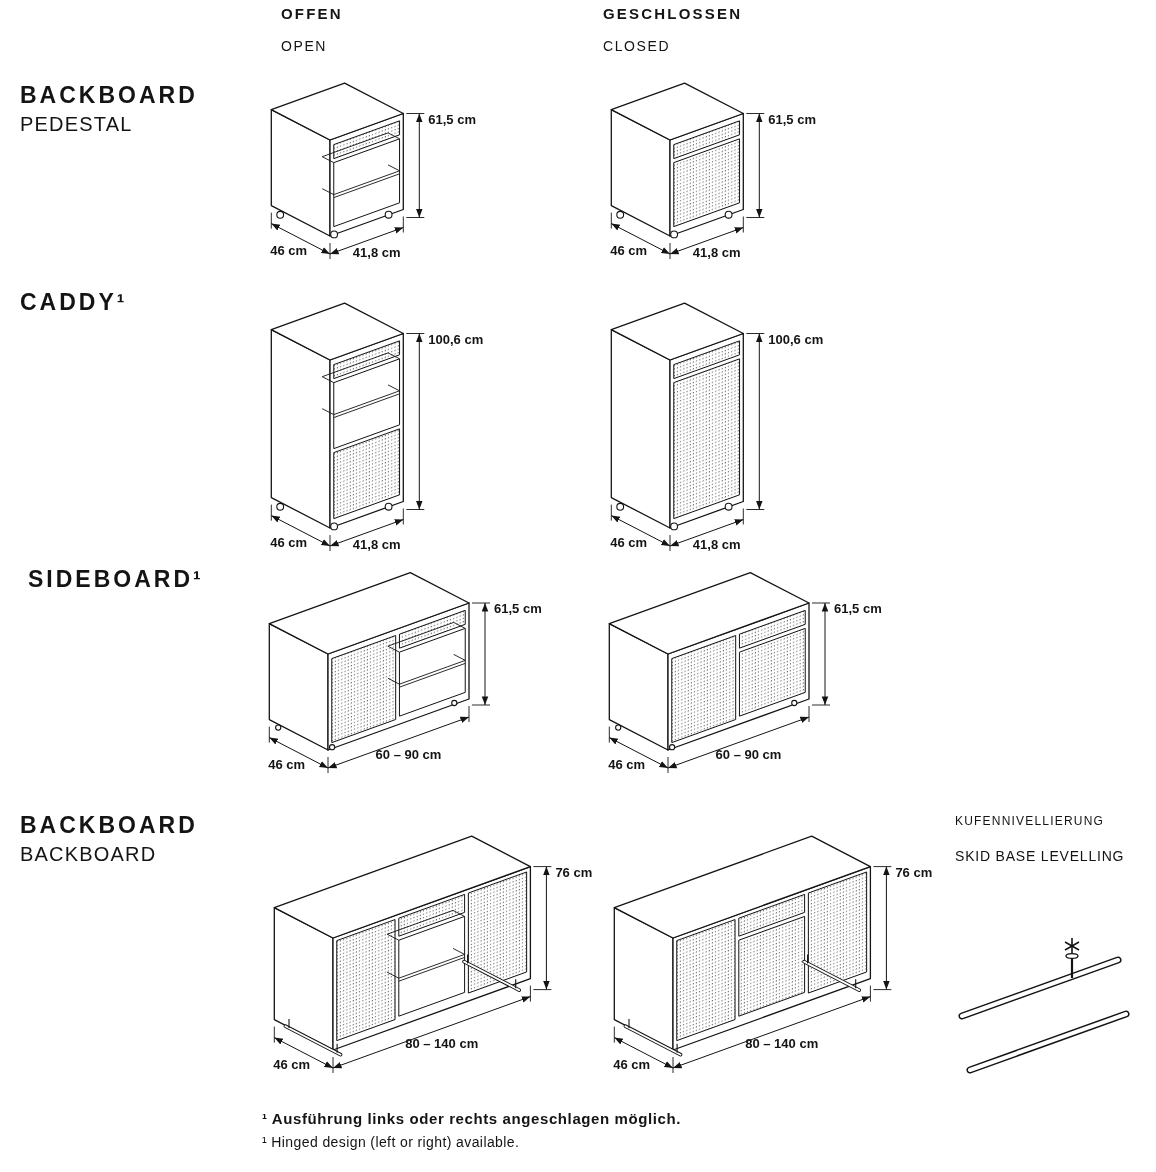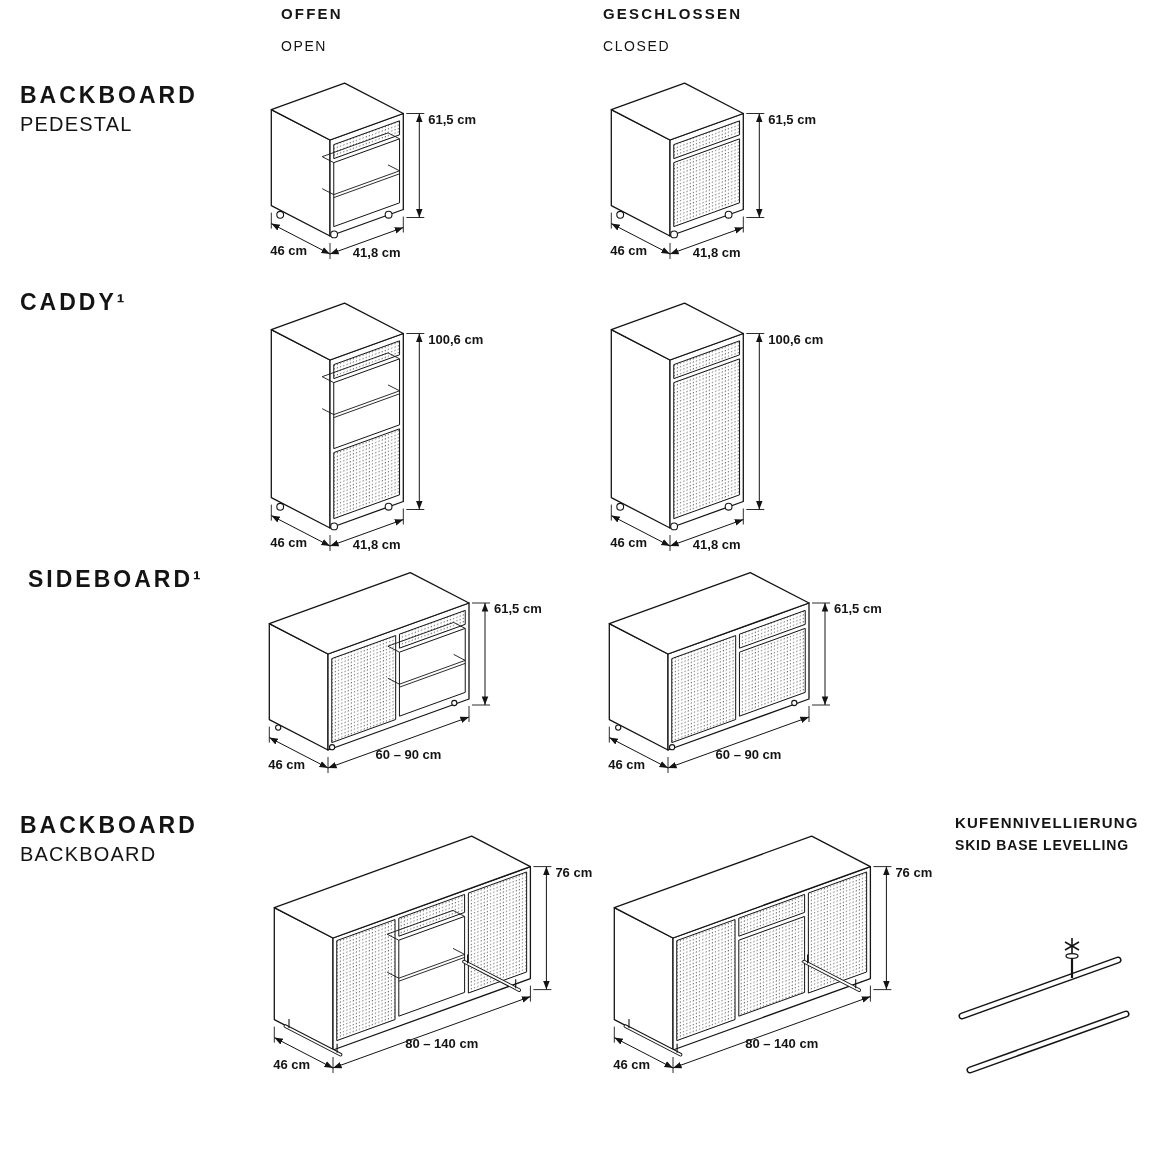--- a/index.html
+++ b/index.html
@@ -3,22 +3,22 @@
 <meta charset="utf-8">
 <style>
   html,body{margin:0;padding:0}
   body{width:1156px;height:1172px;position:relative;background:#ffffff;color:#141414;
        font-family:"Liberation Sans",sans-serif;overflow:hidden}
   .abs{position:absolute}
   .col-head .t{font-size:15px;font-weight:700;letter-spacing:2.2px}
   .col-head .s{font-size:14px;font-weight:400;letter-spacing:1.6px;margin-top:16px}
   .row-head .t{font-size:23px;font-weight:700;letter-spacing:3px;white-space:nowrap}
   .row-head .s{font-size:20px;font-weight:400;letter-spacing:1.2px;margin-top:4px;white-space:nowrap}
-  .detail-head .t{font-size:15px;font-weight:700;letter-spacing:1.2px;white-space:nowrap}
-  .detail-head .s{font-size:14px;font-weight:700;letter-spacing:0.8px;margin-top:6px;white-space:nowrap}
+  .detail-head .t{font-size:12px;font-weight:400;letter-spacing:1.2px;white-space:nowrap}
+  .detail-head .s{font-size:14px;font-weight:400;letter-spacing:0.8px;margin-top:20px;white-space:nowrap}
   .fn .de{font-size:15px;font-weight:700;letter-spacing:0.6px;white-space:nowrap}
   .fn .en{font-size:14px;font-weight:400;letter-spacing:0.4px;margin-top:7px;white-space:nowrap}
   svg{overflow:visible}
   text.dim{font-family:"Liberation Sans",sans-serif;font-size:13px;font-weight:700;fill:#141414;white-space:pre}
 </style>
 </head>
 <body>
 
 <div class="abs col-head" style="left:281px;top:5px">
   <div class="t">OFFEN</div>
@@ -372,13 +372,15 @@
   <g stroke="#141414" fill="none">
     <line x1="124" y1="58" x2="124" y2="80" stroke-width="2.2"></line>
     <ellipse cx="124" cy="58" rx="6" ry="2.4" fill="#ffffff" stroke-width="1.3"></ellipse>
     <line x1="124" y1="40" x2="124" y2="56" stroke-width="1.6"></line>
     <line x1="117" y1="44" x2="131" y2="52" stroke-width="1.6"></line>
     <line x1="117" y1="52" x2="131" y2="44" stroke-width="1.6"></line>
   </g>
 </svg>
 
 <div class="abs fn" style="left:262px;top:1110px">
+  <div class="de">¹ Ausführung links oder rechts angeschlagen möglich.</div>
+  <div class="en">¹ Hinged design (left or right) available.</div>
 </div>
 
 </body></html>

